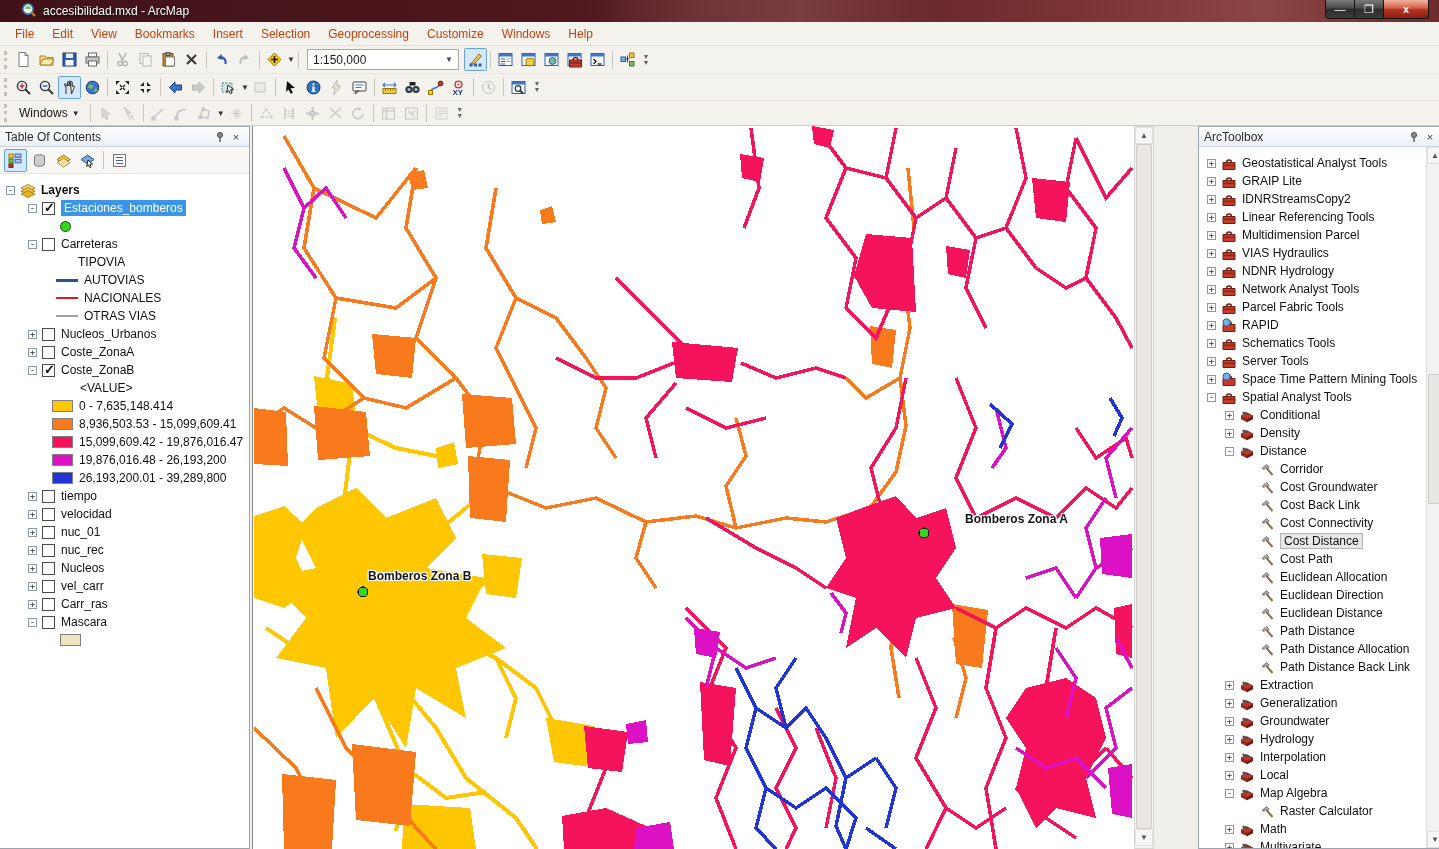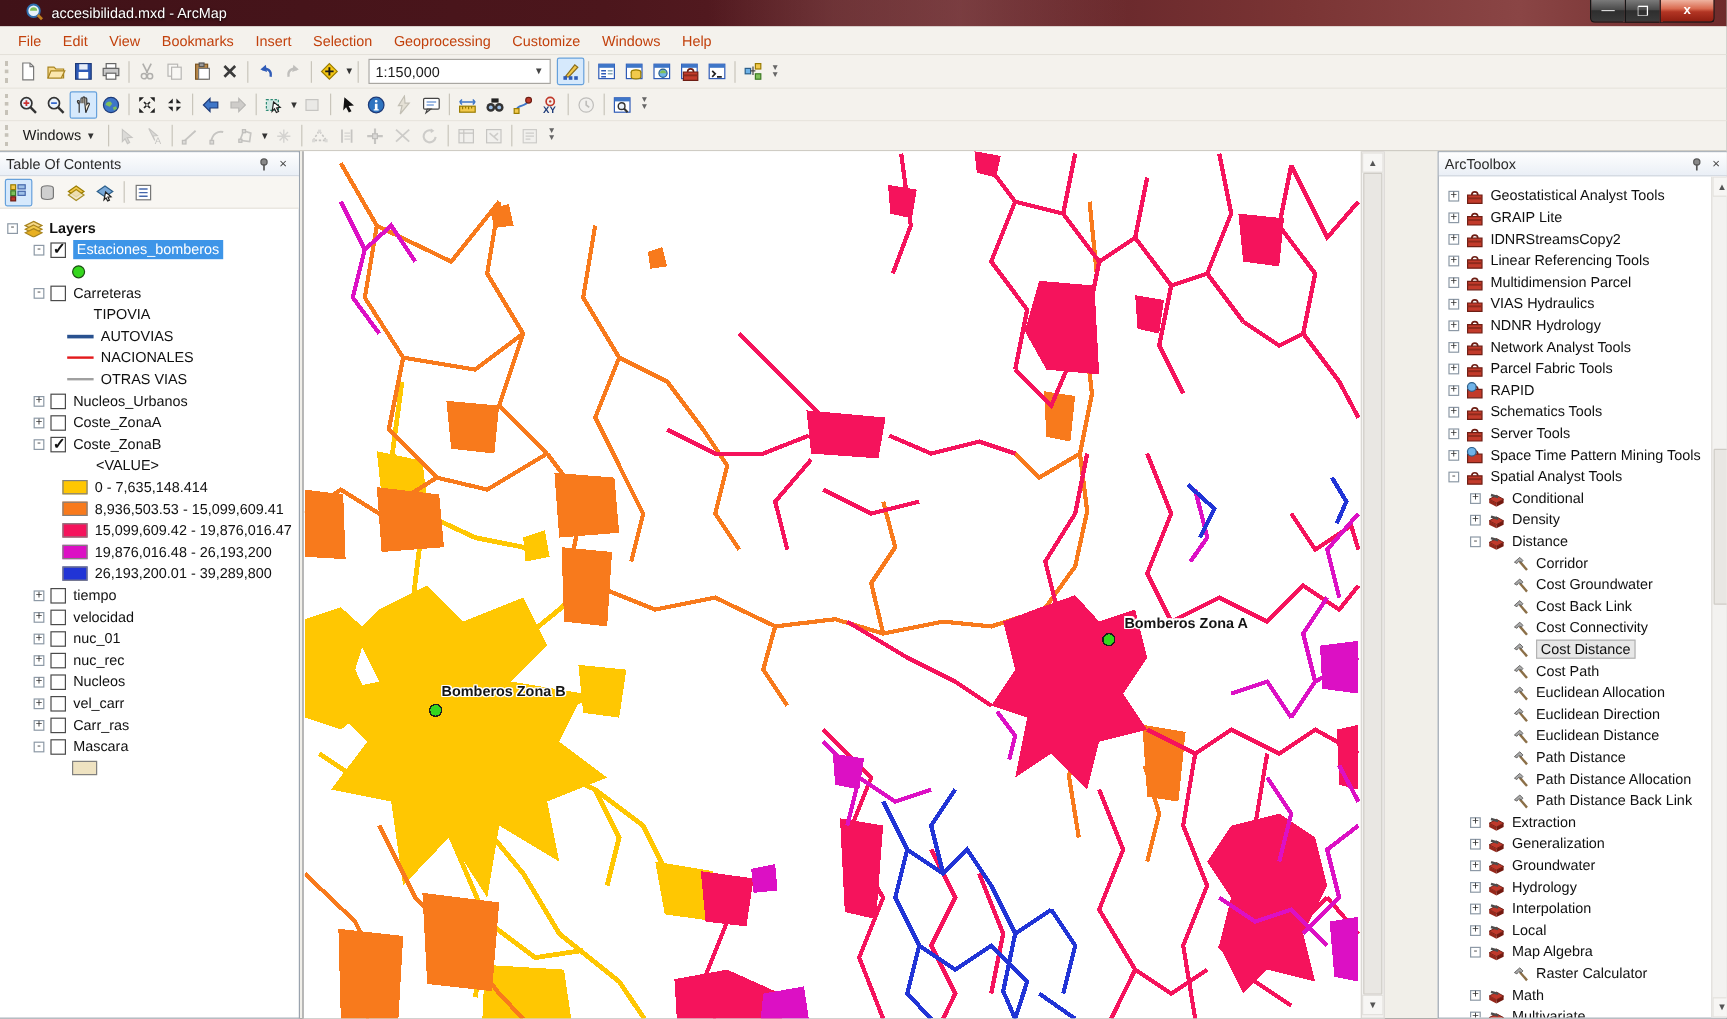--- a/index.html
+++ b/index.html
@@ -873,21 +873,21 @@
         <polyline points="612,702 642,723"></polyline>
         <polyline points="736,278 758,298 746,322"></polyline>
         <polyline points="856,272 868,292 860,310"></polyline>
         <polyline points="592,652 582,700 592,723"></polyline>
       </g>
 
       <circle cx="109" cy="466" r="5" fill="#35D71D" stroke="#1d1d1d" stroke-width="1.2"></circle>
       <circle cx="670" cy="407" r="5" fill="#35D71D" stroke="#1d1d1d" stroke-width="1.2"></circle>
     </svg>
     <div class="map-label" style="left:115px;top:443px">Bomberos Zona B</div>
-    <div class="map-label" style="left:684px;top:386px">Bomberos Zona A</div>
+    <div class="map-label" style="left:712px;top:386px">Bomberos Zona A</div>
   </div>
 
   <div class="vscroll vs-map">
     <div class="vs-btn">▲</div>
     <div class="vs-thumb" style="height:685px"></div>
     <div class="vs-btn">▼</div>
   </div>
 
   <div class="panel tbx-panel">
     <div class="panel-hdr">

